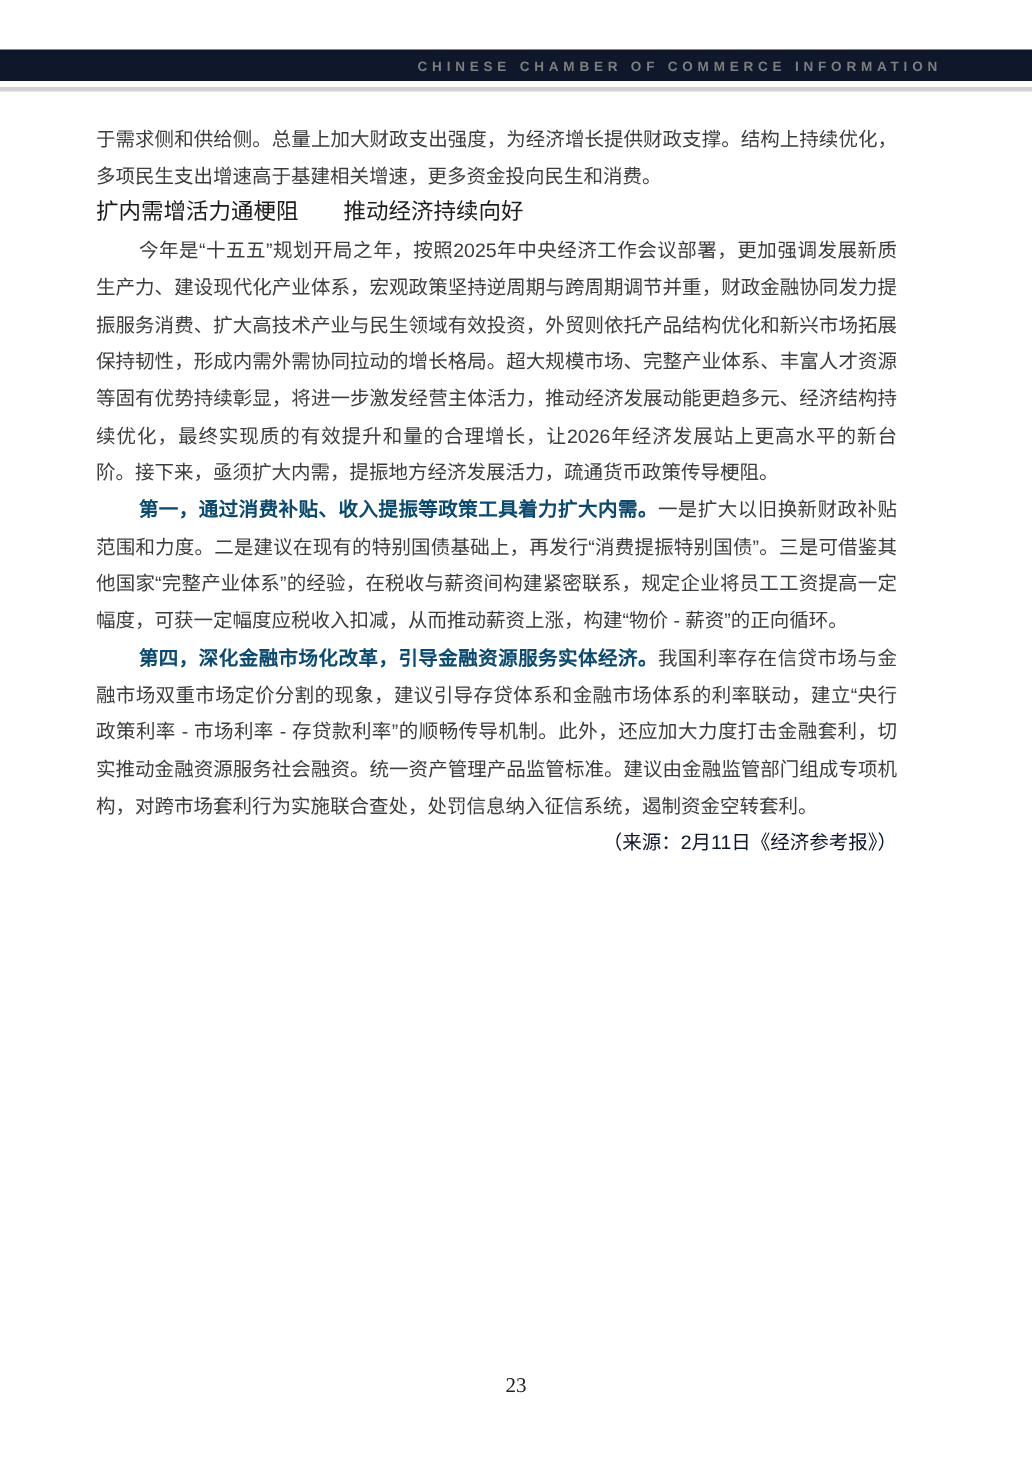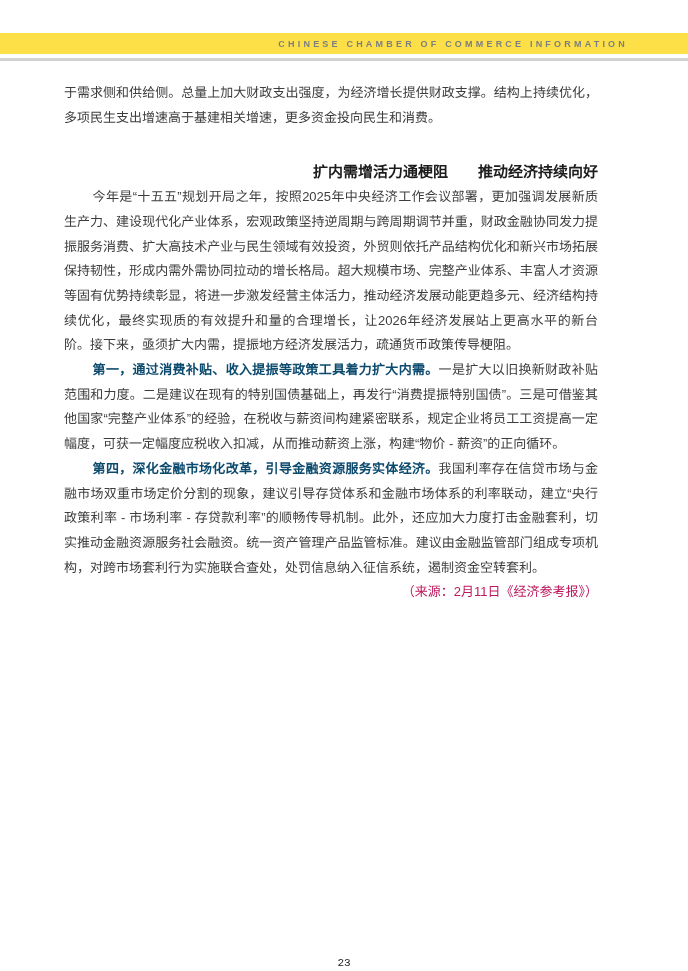--- a/index.html
+++ b/index.html
@@ -9,21 +9,21 @@
     position: relative;
     overflow: hidden;
     font-family: "Liberation Sans", sans-serif;
   }
   .page { position: absolute; inset: 0; }
 
   
   .header-band {
     position: absolute;
     top: 33px; left: 0; right: 0; height: 21px;
-    background: #fde047;
+    background: #0f172a;
     display: flex;
     align-items: center;
     justify-content: flex-end;
     padding-right: 60px;
     box-sizing: border-box;
     text-align: center;
   }
   .header-band .band-label {
     font-size: 9px;
     font-weight: bold;
@@ -43,45 +43,43 @@
     left: 64px; top: 81px;
     width: 534px;
     font-size: 13px;
     line-height: 24.7px;
     color: #3d3d3d;
     text-align: justify;
   }
   .content p { margin: 0; padding: 0; }
   p.indent { text-indent: 2.2em; }
   .article-heading {
-    text-align: right;
-    font-weight: bold;
+    text-align: left;
+    font-weight: normal;
     color: #1c1c1c;
     font-size: 15px;
     line-height: 24.7px;
-    margin-top: 30px;
   }
   .lead {
     font-weight: bold;
     color: #0c4a6e;
   }
   .source-line {
     text-align: right;
-    color: #be185d;
+    color: #0f172a;
   }
 
   
   .page-number {
     position: absolute;
     top: 917px; left: 0; right: 0;
     text-align: center;
-    font-family: Liberation Mono, monospace;
-    font-size: 11px;
+    font-family: Liberation Serif, serif;
+    font-size: 14px;
     color: #222222;
-    margin-top: 40px;
   }
 </style>
 </head>
 <body>
 
 <div class="page">
 
   <div class="header-band">
     <span class="band-label">CHINESE CHAMBER OF COMMERCE INFORMATION</span>
   </div>

